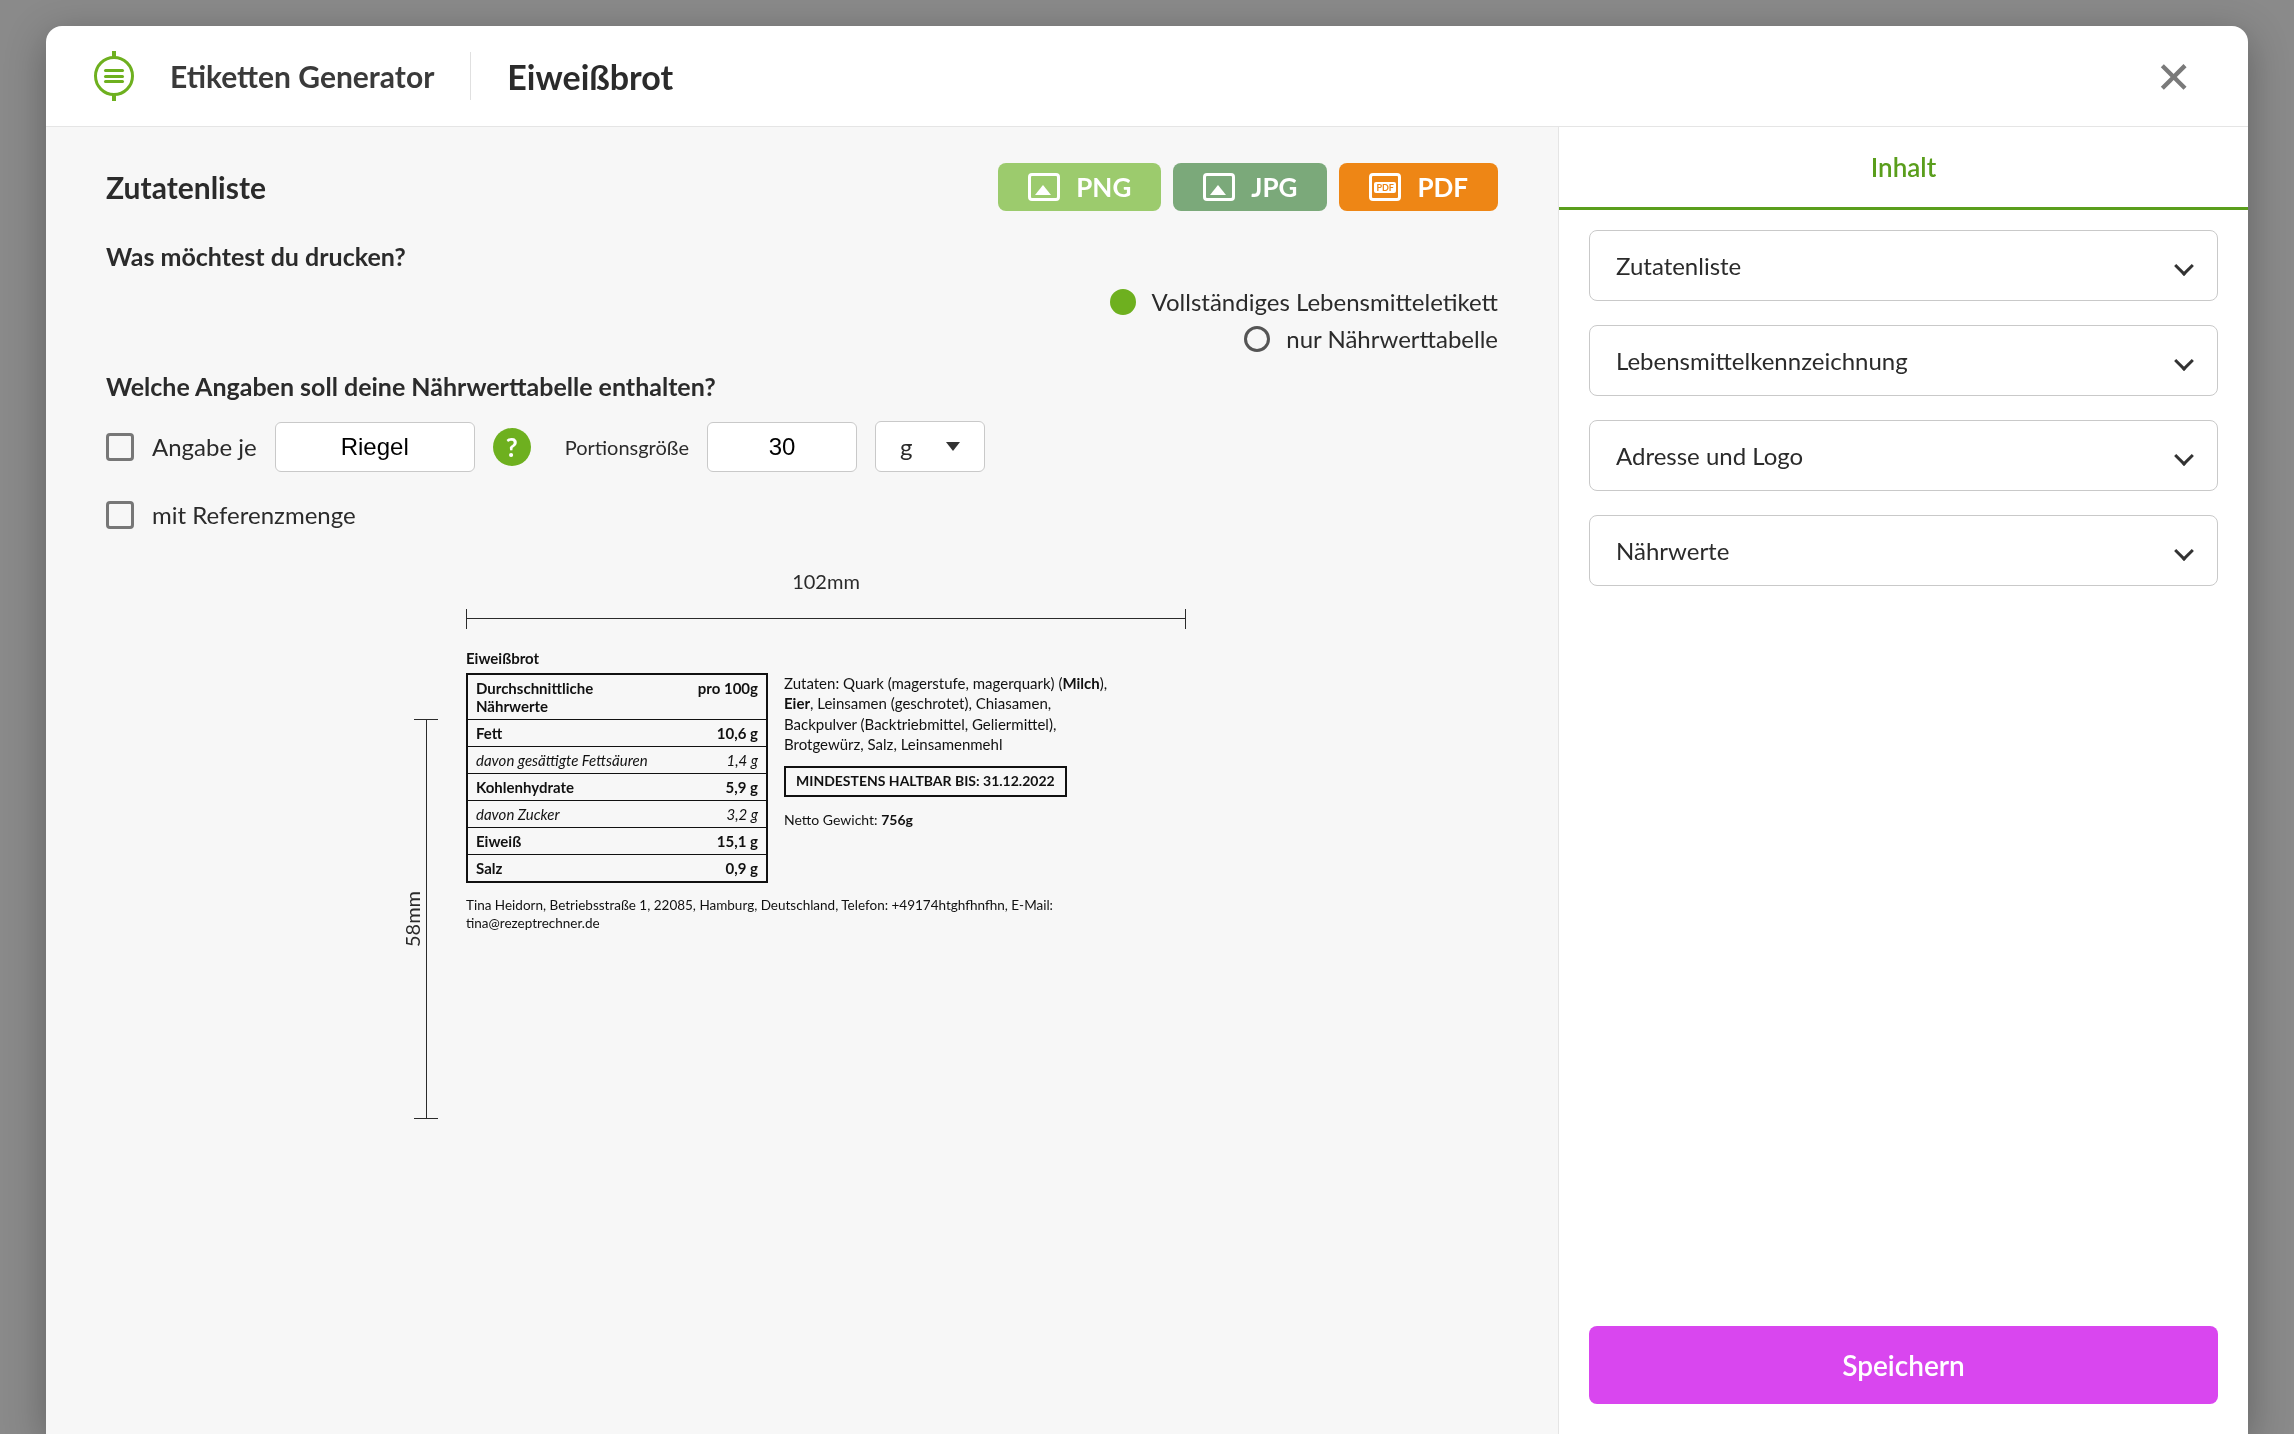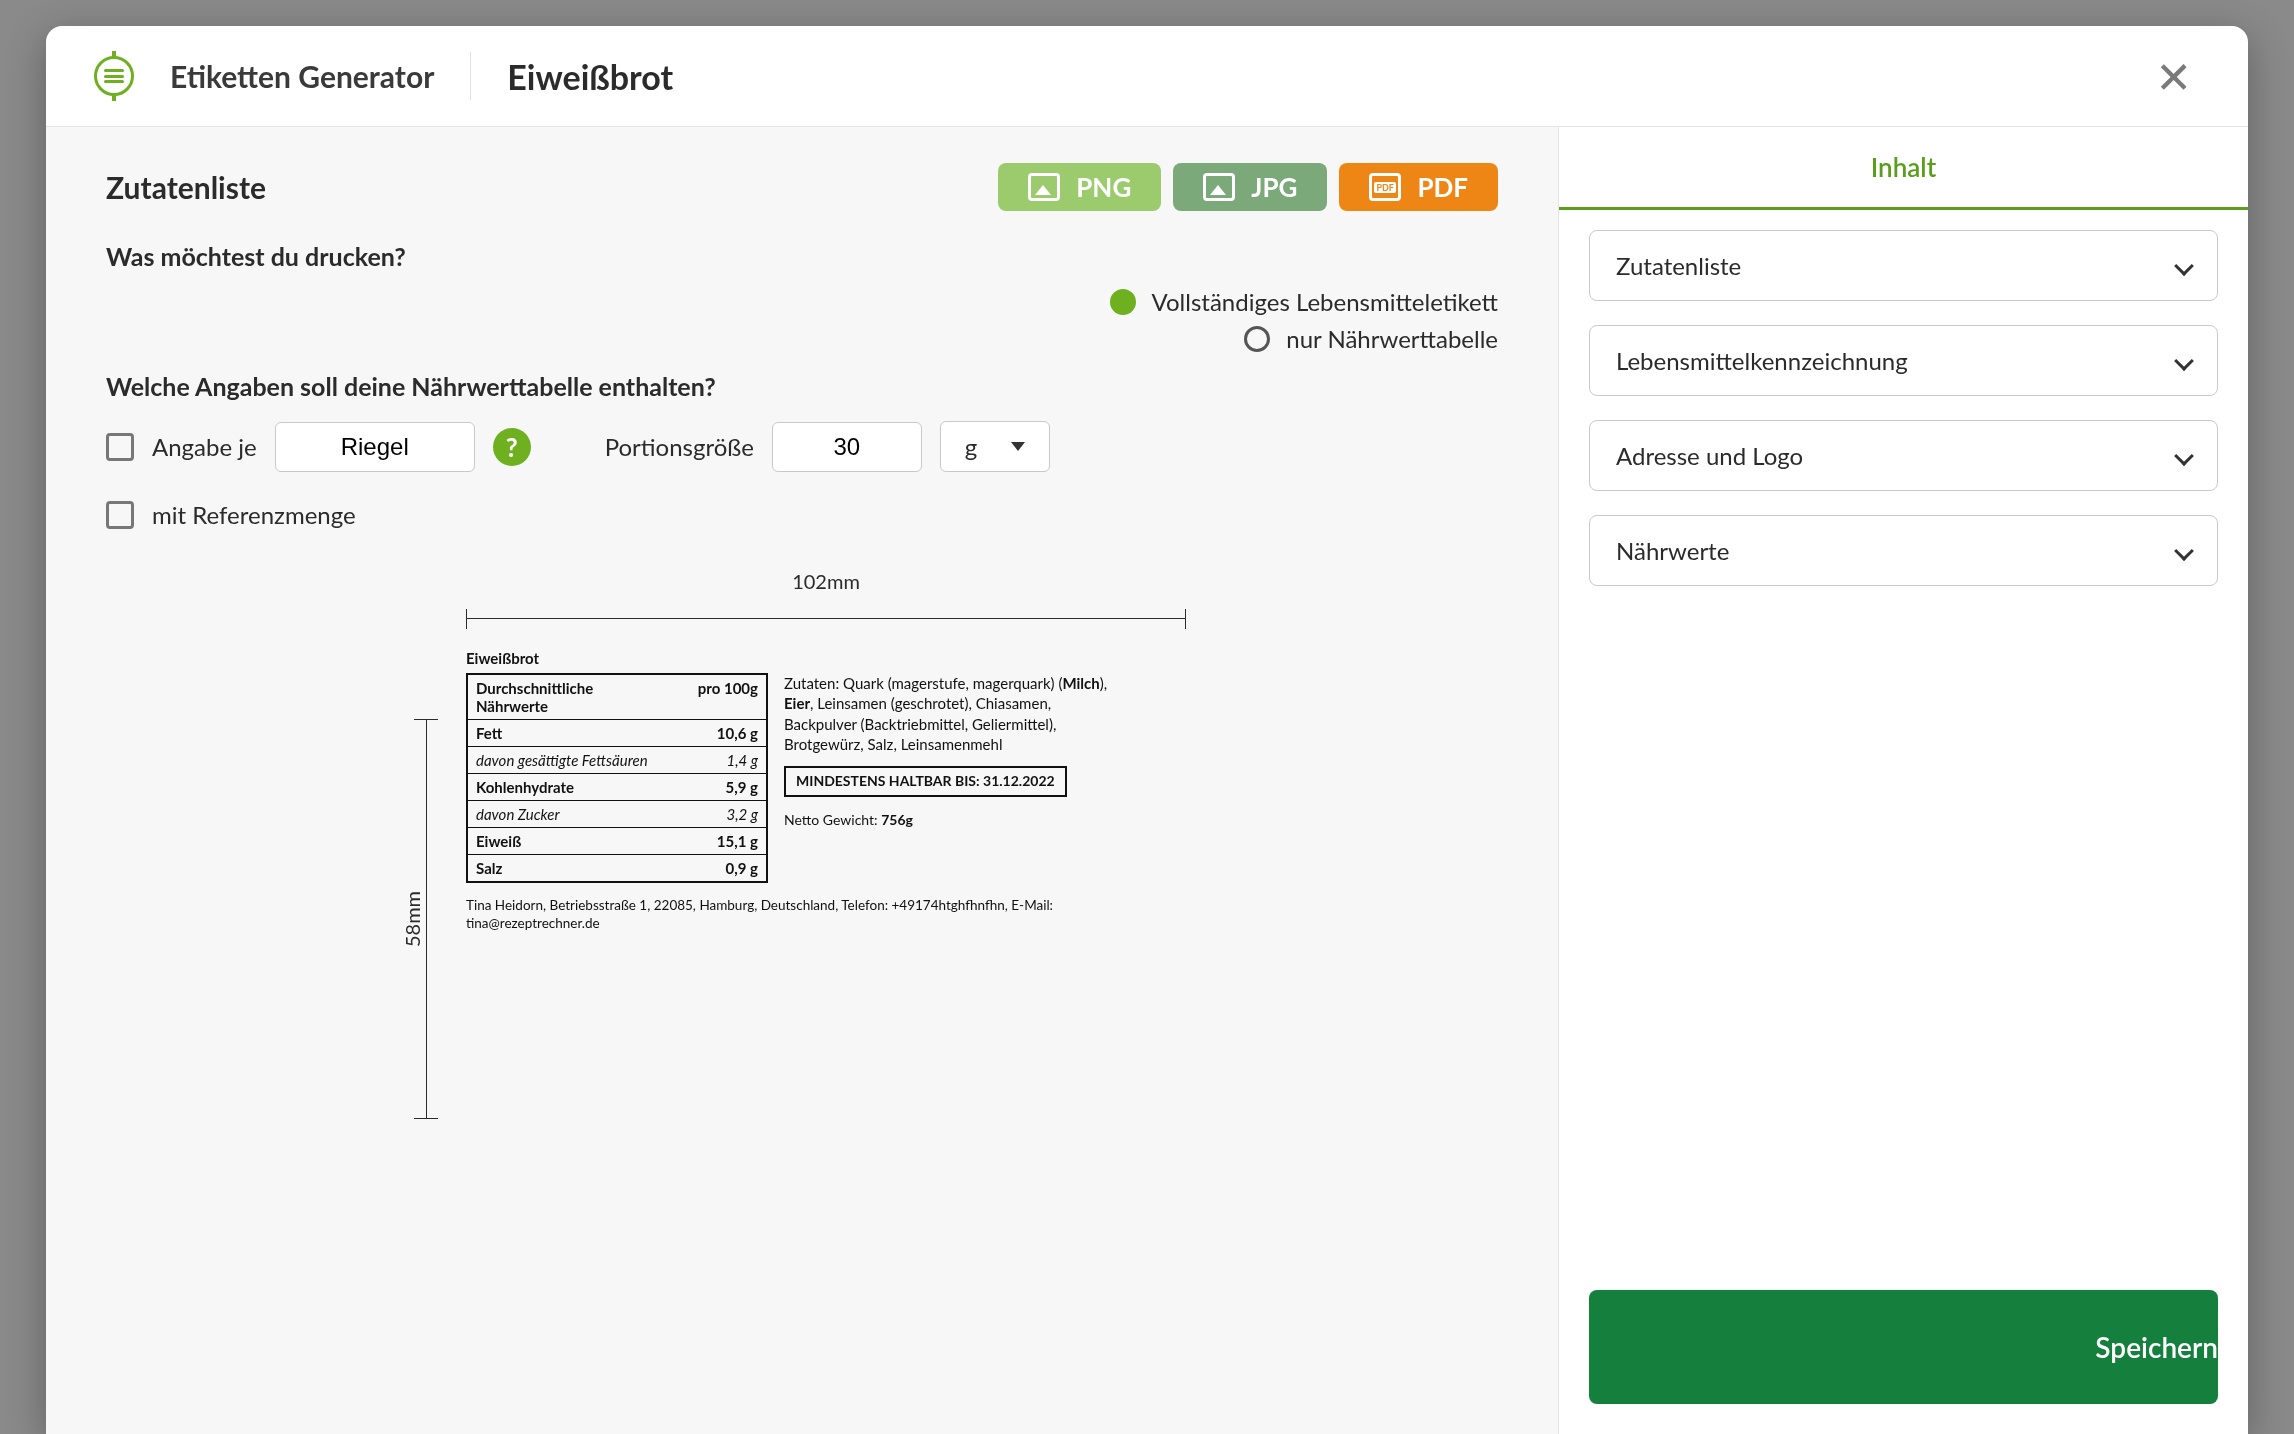--- a/index.html
+++ b/index.html
@@ -63,21 +63,21 @@
 .ebtn.pdf .eicon::before { content:"PDF"; position:absolute; font-size:9px; font-weight:700; color:#ee8615; background:#fff; top:6px; left:2px; padding:0 2px; border-radius:2px;}
 .ebtn.pdf .eicon::after { display:none; }
 .question { font-size:25px; font-weight:700; color:#2b2b2b; margin-top:18px; margin-bottom:16px;}
 .radio-row { display:flex; align-items:center; gap:16px; margin-bottom:8px; font-size:24px; color:#2b2b2b;justify-content:flex-end;}
 .radio-outer { width:26px; height:26px; border:3px solid #555; border-radius:50%; display:flex; align-items:center; justify-content:center;}
 .radio-outer.sel { border-color:#6eb01f; background:#6eb01f; }
 .checkline { display:flex; align-items:center; gap:18px; margin-top:20px; font-size:24px; color:#2b2b2b; flex-wrap:wrap;}
 .chk { width:28px; height:28px; border:3px solid #777; border-radius:4px; }
 .txt-input { border:1px solid #c9c9c9; border-radius:6px; padding:10px 20px; font-size:24px; width:200px; background:#fff; text-align:center;}
 .help-icon { width:38px; height:38px; border-radius:50%; background:#6eb01f; color:#fff; font-size:26px; font-weight:700; display:flex; align-items:center; justify-content:center;}
-.portion-label { font-size:24px; color:#2b2b2b; margin-left:56px;}
+.portion-label { font-size:20px; color:#2b2b2b; margin-left:16px;}
 .num-input { border:1px solid #c9c9c9; border-radius:6px; padding:10px 20px; font-size:24px; width:150px; background:#fff; text-align:center;}
 .unit-sel { border:1px solid #c9c9c9; border-radius:6px; padding:10px 24px; font-size:24px; width:110px; background:#fff; display:flex; align-items:center; justify-content:space-between;}
 .unit-sel .caret { border-left:7px solid transparent; border-right:7px solid transparent; border-top:9px solid #333; }
 .preview-wrap { margin-top:50px; position:relative; }
 .dim-top { position:relative; margin-left:360px; width:720px; height:40px; }
 .dim-top .lbl { position:absolute; left:50%; transform:translateX(-50%); top:-10px; font-size:20px; color:#2b2b2b;}
 .dim-top .line { position:absolute; bottom:0; left:0; right:0; height:1px; background:#2b2b2b; }
 .dim-top .tick { position:absolute; bottom:-10px; width:1px; height:20px; background:#2b2b2b; }
 .dim-top .tick.l { left:0;} .dim-top .tick.r { right:0;}
 .dim-left { position:absolute; left:-50px; top:70px; height:400px; width:40px;}
@@ -100,21 +100,21 @@
 .addr { margin-top:14px; font-size:13.5px; width:680px; line-height:1.3;}
 
 .right-pane { width:690px; background:#fff; border-left:1px solid #e5e5e5; display:flex; flex-direction:column;}
 .tabs { display:flex; }
 .tab { flex:1; text-align:center; padding:24px 0; font-size:26px; font-weight:600; color:#555; cursor:pointer; border-bottom:3px solid transparent;}
 .tab.active { color:#5a9e1c; border-bottom-color:#5a9e1c;}
 .accordions { padding: 20px 30px; flex:1; overflow:auto;}
 .acc { border:1px solid #c9c9c9; border-radius:8px; padding:20px 26px; margin-bottom:24px; display:flex; align-items:center; justify-content:space-between; font-size:24px; color:#2b2b2b; cursor:pointer;}
 .acc .chev { border-left:3px solid #333; border-bottom:3px solid #333; width:14px; height:14px; transform:rotate(-45deg);}
 .save-bar { padding: 24px 30px 30px; }
-.save-btn { width:100%; background:#15803d; color:#fff; font-size:28px; font-weight:600; text-align:right; padding:40px 0; border-radius:8px; cursor:pointer;}
+.save-btn { width:100%; background:#d946ef; color:#fff; font-size:28px; font-weight:600; text-align:center; padding:22px 0; border-radius:8px; cursor:pointer;}
 </style>
 </head>
 <body>
 
 <div class="modal">
 
   <div class="modal-header">
     <div class="logo-icon">
         <div class="logo-bars">
           <span></span>

